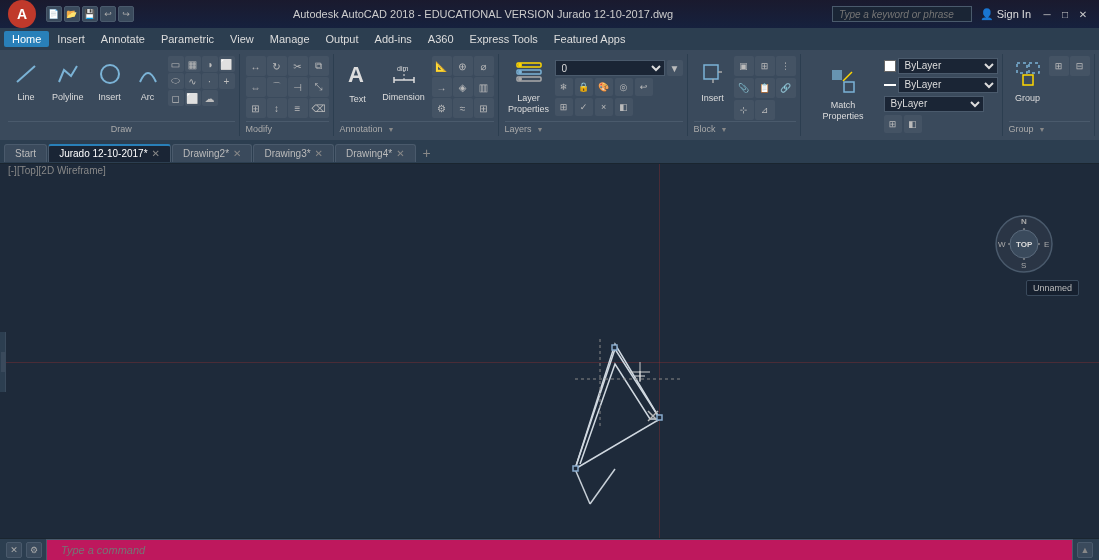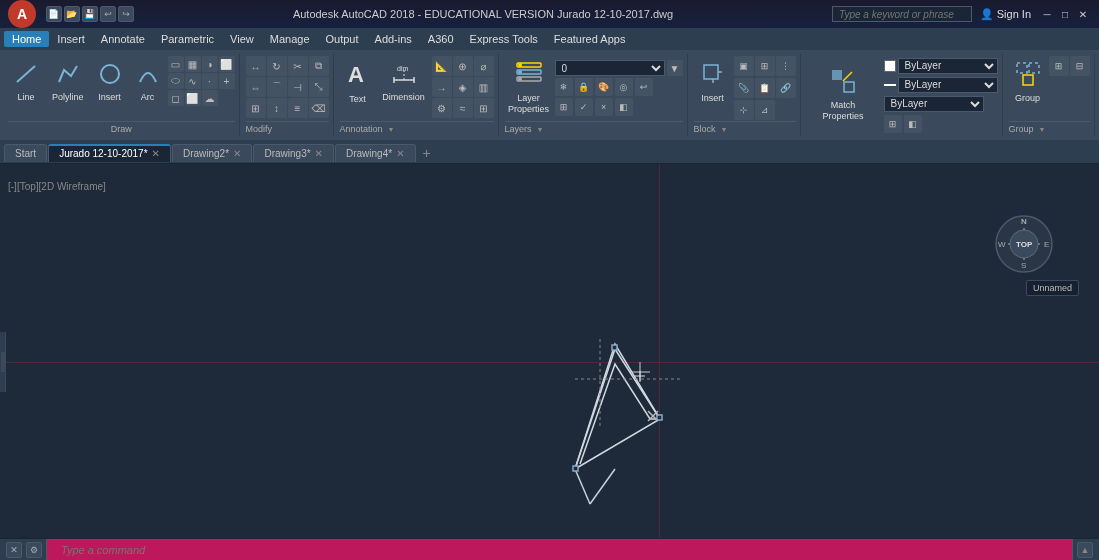--- a/index.html
+++ b/index.html
@@ -616,21 +616,21 @@
     </div>
     <div class="tab-add">+</div>
   </div>
 
   <div id="viewport-container">
 
     <div style="position:absolute;top:50%;left:0;right:0;height:1px;background:rgba(180,50,50,0.3);pointer-events:none;"></div>
 
     <div style="position:absolute;left:60%;top:0;bottom:22px;width:1px;background:rgba(180,50,50,0.3);pointer-events:none;"></div>
 
-    <div style="position:absolute;top:17px;left:8px;color:#888;font-size:10px;z-index:2;">[-][Top][2D Wireframe]</div>
+    <div style="position:absolute;top:1px;left:8px;color:#888;font-size:10px;z-index:2;">[-][Top][2D Wireframe]</div>
 
     <svg class="drawing-svg" xmlns="http://www.w3.org/2000/svg">
 
       <g stroke="#c8d0d8" stroke-width="1.5" fill="none">
 
         <polyline points="575,305 615,180 660,255 650,255 615,200 580,300" stroke="#d0d8e0"></polyline>
 
         <polygon points="575,305 615,185 660,255" stroke="#d0d8e0" fill="none"></polygon>
 
         <line x1="575" y1="305" x2="590" y2="340"></line>

